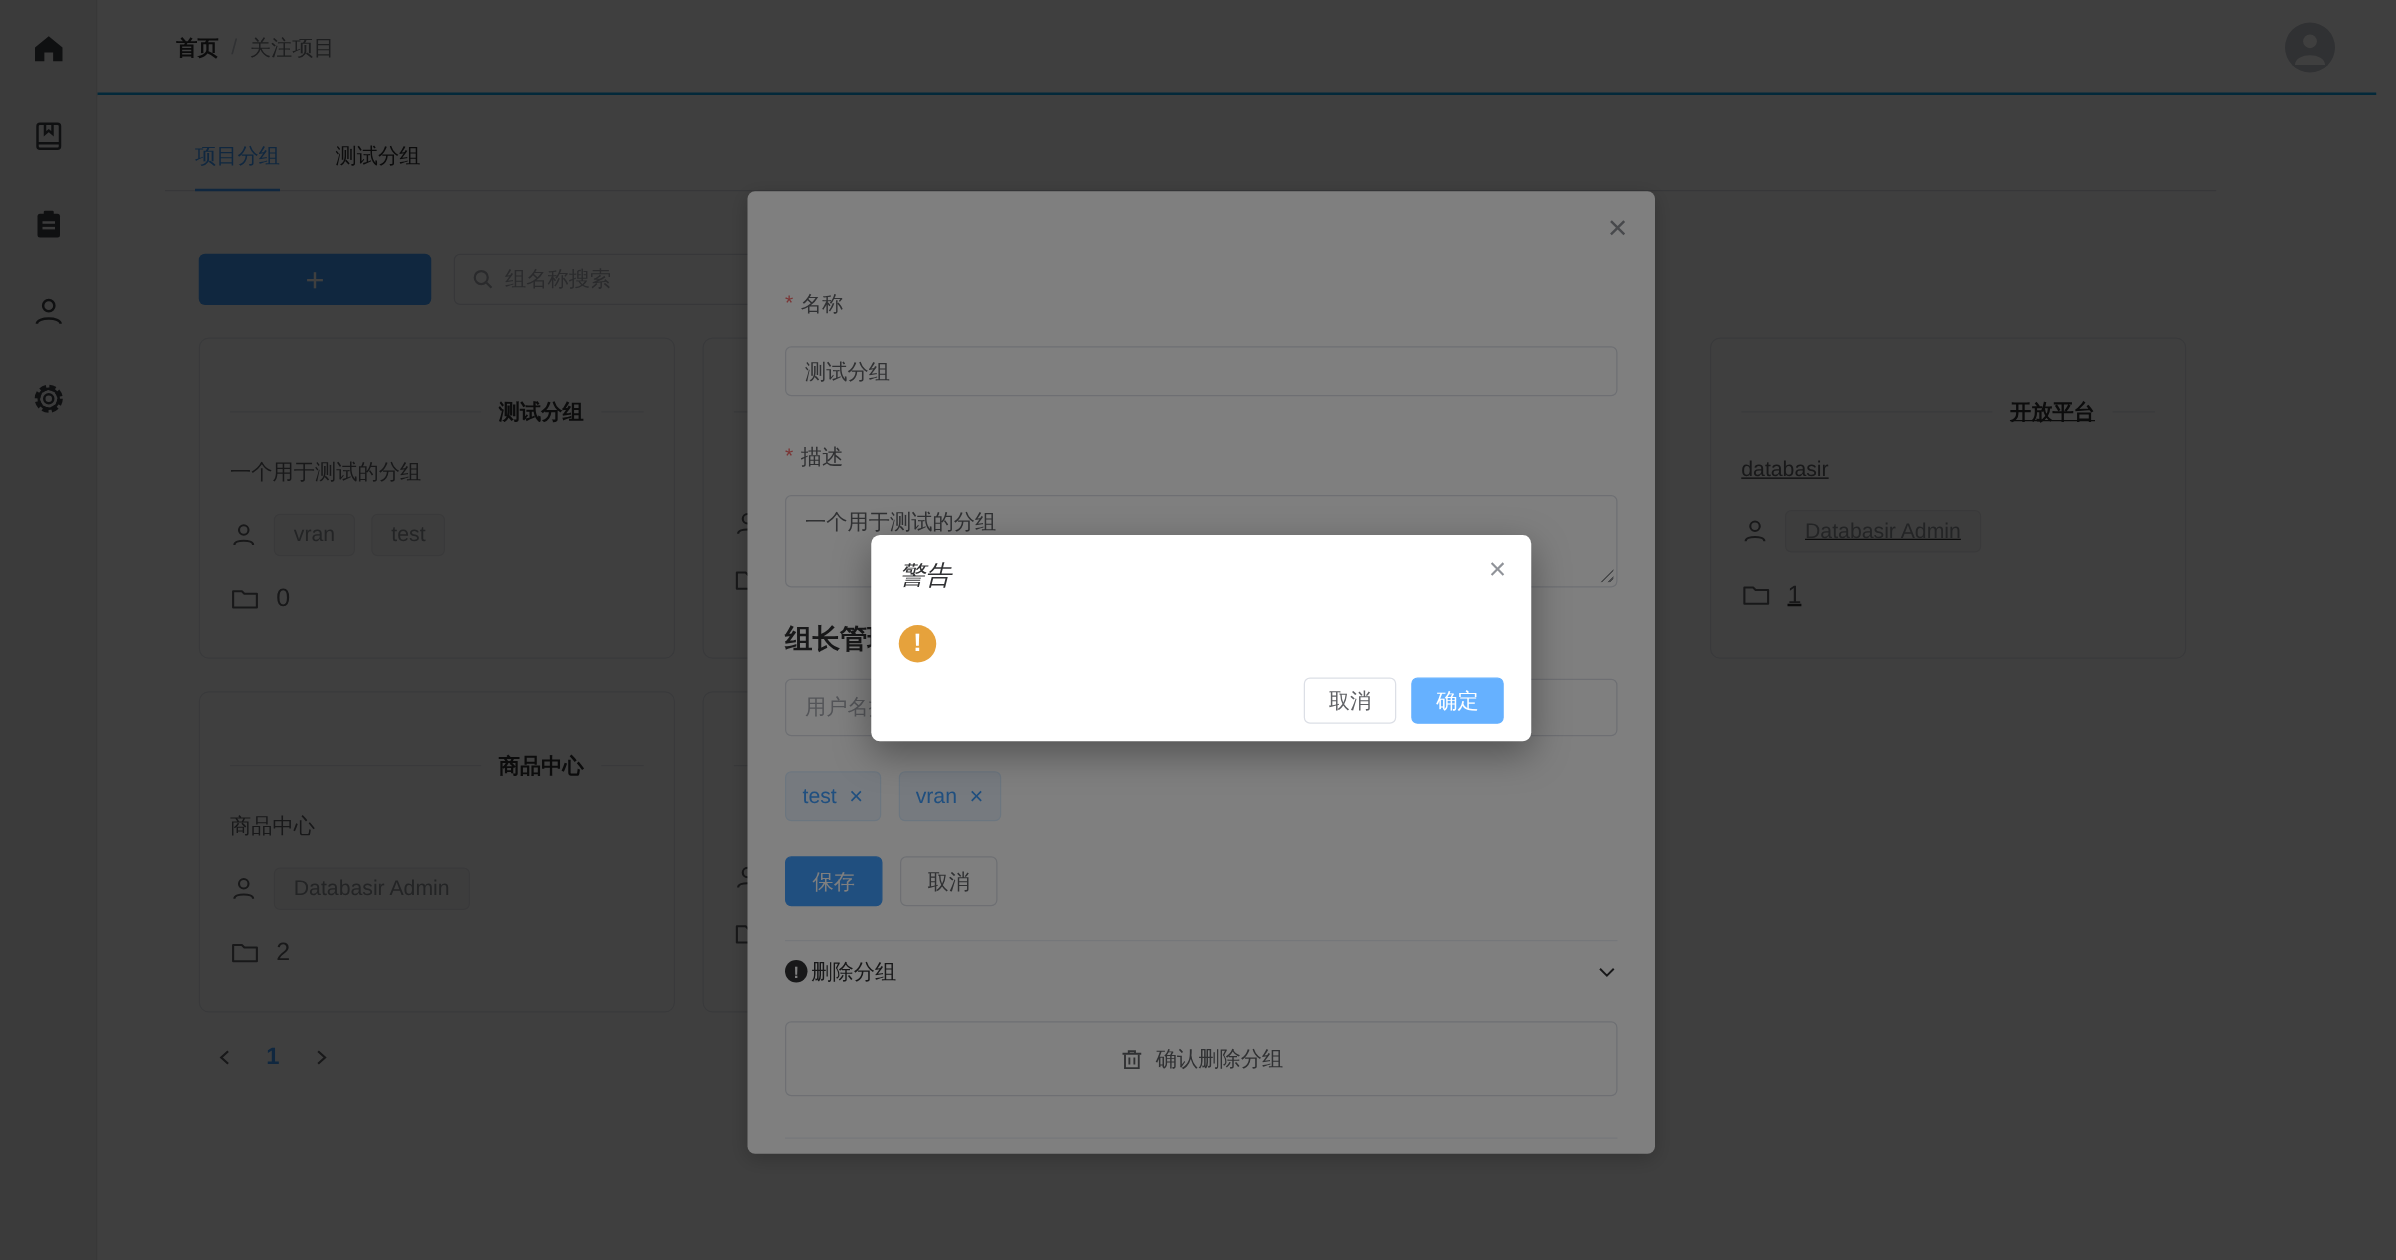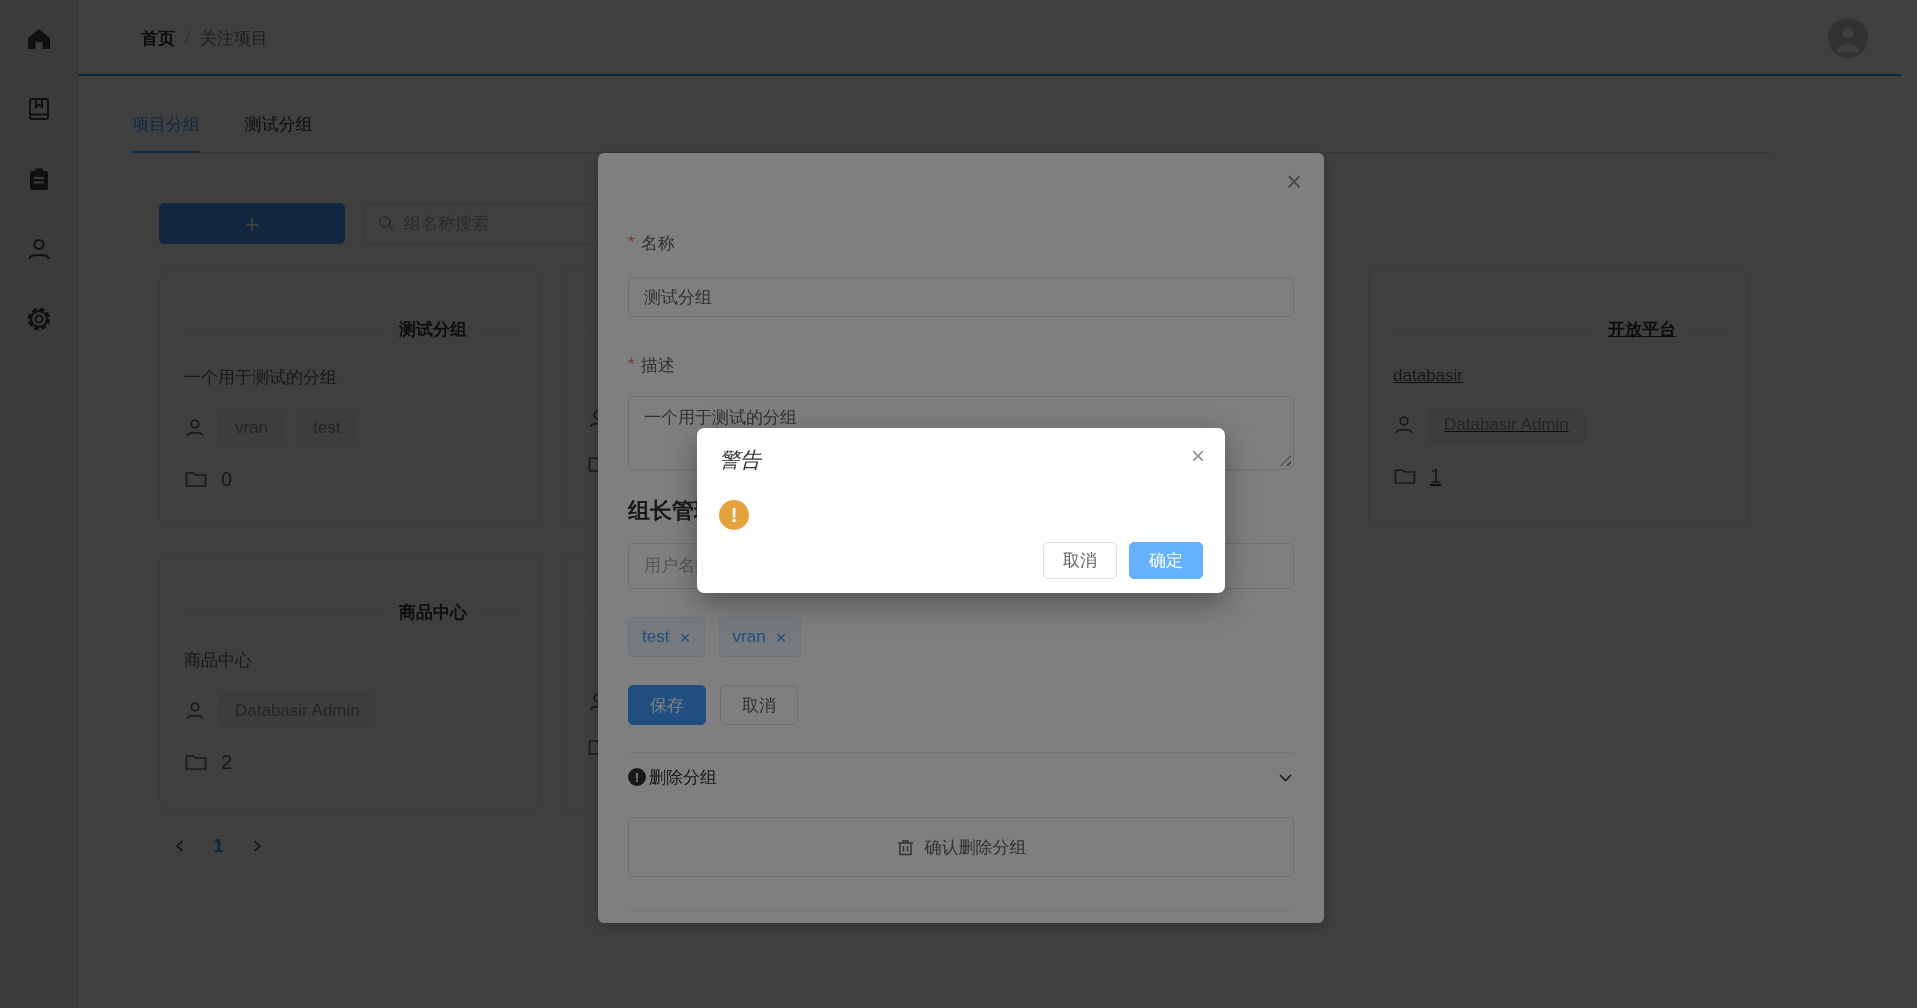--- a/index.html
+++ b/index.html
@@ -19,21 +19,21 @@
                 gap:10px; font-size:17px; }
   .bc-root { font-weight:bold; color:#303133; cursor:pointer; }
   .bc-sep { color:#c0c4cc; }
   .bc-current { color:#76797e; }
   .avatar { position:absolute; right:33px; top:18px; width:40px; height:40px; border-radius:50%;
             background:#c0c4cc; display:flex; align-items:center; justify-content:center; cursor:pointer; overflow:hidden; }
 
   .content { position:absolute; left:78px; top:77px; right:0; bottom:0; background:#fff; z-index:1; }
 
   .tabs { position:absolute; left:54px; top:36px; width:1641px; border-bottom:1px solid #dcdfe6; }
-  .tab { display:inline-block; font-size:17px; padding-bottom:15px; cursor:pointer; color:#303133; }
+  .tab { display:inline-block; font-size:17px; padding-bottom:15px; cursor:pointer; color:#303133;margin-left:24px; }
   .tab + .tab { margin-left:40px; }
   .tab.active { color:#409eff; border-bottom:2.5px solid #409eff; margin-bottom:-1px; }
 
   .toolbar { position:absolute; left:81px; top:126px; display:flex; gap:18px; }
   .add-btn { width:186px; height:41px; background:#409eff; border:none; border-radius:5px; color:#fff;
              font-size:26px; font-weight:300; line-height:38px; text-align:center; cursor:pointer; }
   .search-box { width:280px; height:41px; border:1px solid #dcdfe6; border-radius:5px; background:#fff;
                 display:flex; align-items:center; padding:0 14px; gap:9px; }
   .search-box input { border:none; outline:none; flex:1; font-size:17px; color:#606266; background:transparent; }
   .search-box input::placeholder { color:#a8abb2; }

